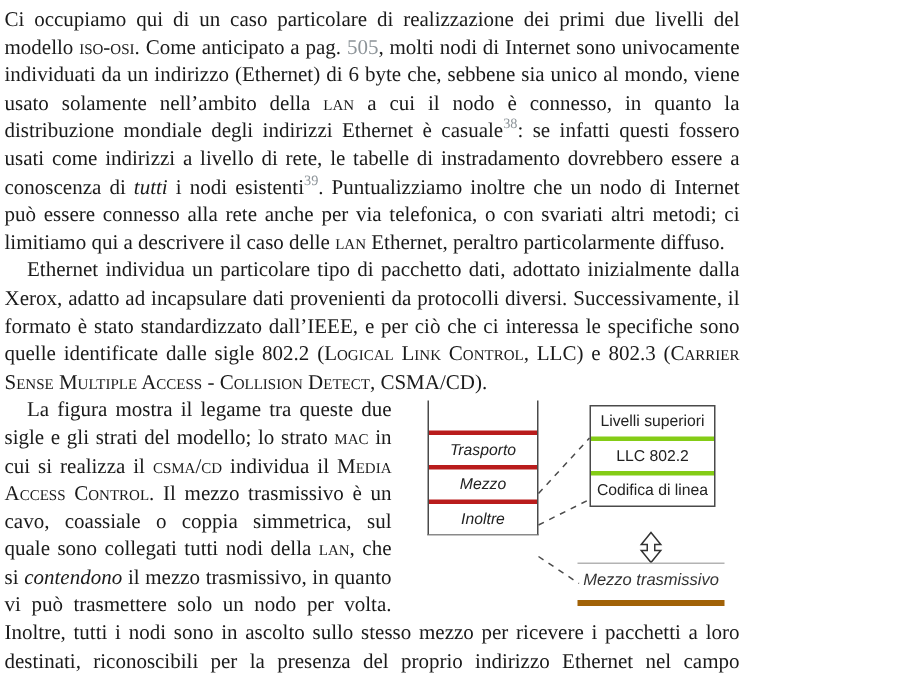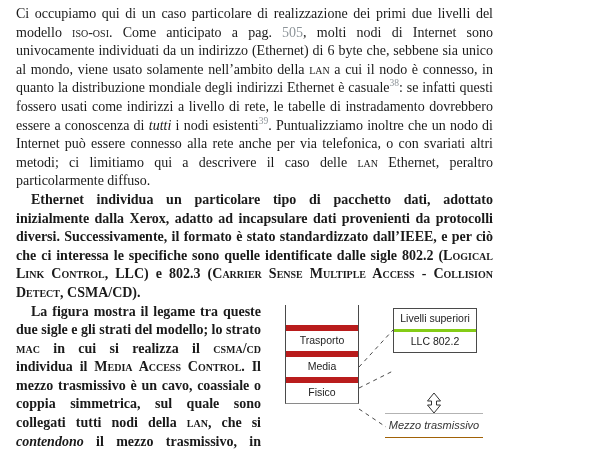--- a/index.html
+++ b/index.html
@@ -1,85 +1,86 @@
 <!DOCTYPE html>
 <html lang="it"><head>
 <meta charset="utf-8">
 <style>
   html,body{margin:0;padding:0;background:#fff;}
   .page{
     width:496px;height:453px;box-sizing:border-box;
-    padding:5px 3px 0 16px;overflow:hidden;
+    padding:5px 3px 0 3px;overflow:hidden;
     background:#fff;color:#1a1a1a;
     font-family:"Liberation Serif","DejaVu Serif",serif;
     font-size:14px;line-height:18.6px;
     text-align:justify;
   }
   p{margin:0;padding:0;}
-  p.ind{text-indent:15px;font-weight:bold;}
+  p.ind{text-indent:15px;}
   .i{font-style:italic;}
   .sc{font-variant:small-caps;}
   .asc{font-variant:small-caps;text-transform:lowercase;}
   .sup{font-size:9.5px;vertical-align:super;line-height:0;color:#8d9499;}
   .pagelink{color:#8d9499;}
 
   
   .figure{
     float:right;width:220px;height:146px;position:relative;
     margin:0 0 2px 12px;
     font-family:"Liberation Sans","DejaVu Sans",sans-serif;
     font-size:10.5px;color:#222;text-align:center;
   }
   .osi{
     position:absolute;left:12px;top:2px;width:72px;
     border-left:1px solid #4a4a4a;border-right:1px solid #4a4a4a;
     border-bottom:1px solid #8a8a8a;
   }
   .osi .spacer{height:20px;}
   .osi .cell{
-    height:20px;border-top:6px solid #b91c1c;
-    display:flex;align-items:center;justify-content:center;
+    height:20px;border-top:3px solid #b91c1c;
+    display:flex;align-items:center;justify-content:center;font-style:italic;
   }
   .ieee{
     position:absolute;left:120px;top:5px;width:82px;
     border:1px solid #4a4a4a;background:#fff;
   }
   .ieee .cell{
     height:20px;border-top:3px solid #84cc16;
     display:flex;align-items:center;justify-content:center;
   }
   .ieee .cell:first-child{border-top:none;text-align:right;}
   .fig-overlay{position:absolute;left:0;top:0;pointer-events:none;}
   .mezzo{
     position:absolute;left:112px;top:110px;width:98px;
-    border-top:1px solid #b3b3b3;border-bottom:1px solid #a16207;
+    border-top:1px solid #b3b3b3;border-bottom:4px solid #a16207;
     padding:2px 0 3px 0;
     font-style:italic;font-size:11px;color:#333;
   }
 </style>
 </head>
 <body>
 
 <div class="page">
 
   <p class="para"><span>Ci occupiamo qui di un caso particolare di realizzazione dei primi due livelli del modello </span><span class="asc">ISO-OSI</span><span>. Come anticipato a pag. </span><span class="pagelink">505</span><span>, molti nodi di Internet sono univocamente individuati da un indirizzo (Ethernet) di 6 byte che, sebbene sia unico al mondo, viene usato solamente nell’ambito della </span><span class="asc">LAN</span><span> a cui il nodo è connesso, in quanto la distribuzione mondiale degli indirizzi Ethernet è casuale</span><span class="sup">38</span><span>: se infatti questi fossero usati come indirizzi a livello di rete, le tabelle di instradamento dovrebbero essere a conoscenza di </span><span class="i">tutti</span><span> i nodi esistenti</span><span class="sup">39</span><span>. Puntualizziamo inoltre che un nodo di Internet può essere connesso alla rete anche per via telefonica, o con svariati altri metodi; ci limitiamo qui a descrivere il caso delle </span><span class="asc">LAN</span><span> Ethernet, peraltro particolarmente diffuso.</span></p>
   <p class="para ind"><span>Ethernet individua un particolare tipo di pacchetto dati, adottato inizialmente dalla Xerox, adatto ad incapsulare dati provenienti da protocolli diversi. Successivamente, il formato è stato standardizzato dall’IEEE, e per ciò che ci interessa le specifiche sono quelle identificate dalle sigle 802.2 (</span><span class="sc">Logical Link Control</span><span>, LLC) e 802.3 (</span><span class="sc">Carrier Sense Multiple Access - Collision Detect</span><span>, CSMA/CD).</span></p>
 
   <div class="figure">
 
     <div class="osi">
       <div class="spacer"></div>
       <div class="cell">Trasporto</div>
-      <div class="cell">Media</div>
-      <div class="cell">Fisico</div>
+      <div class="cell">Mezzo</div>
+      <div class="cell">Inoltre</div>
     </div>
 
     <div class="ieee">
       <div class="cell">Livelli superiori</div>
       <div class="cell">LLC 802.2</div>
+      <div class="cell">Codifica di linea</div>
     </div>
 
     <svg class="fig-overlay" width="220" height="146" viewBox="0 0 220 146">
       <line x1="86" y1="64" x2="120" y2="27" stroke="#4a4a4a" stroke-width="1" stroke-dasharray="4,4"></line>
       <line x1="86" y1="85" x2="120" y2="68" stroke="#4a4a4a" stroke-width="1" stroke-dasharray="4,4"></line>
       <line x1="86" y1="106" x2="113" y2="124" stroke="#4a4a4a" stroke-width="1" stroke-dasharray="4,4"></line>
       <path d="M161,90 L167.5,98 L163.5,98 L163.5,102 L167.5,102 L161,110 L154.5,102 L158.5,102 L158.5,98 L154.5,98 Z" fill="#ffffff" stroke="#333333" stroke-width="1"></path>
     </svg>
 
     <div class="mezzo">

